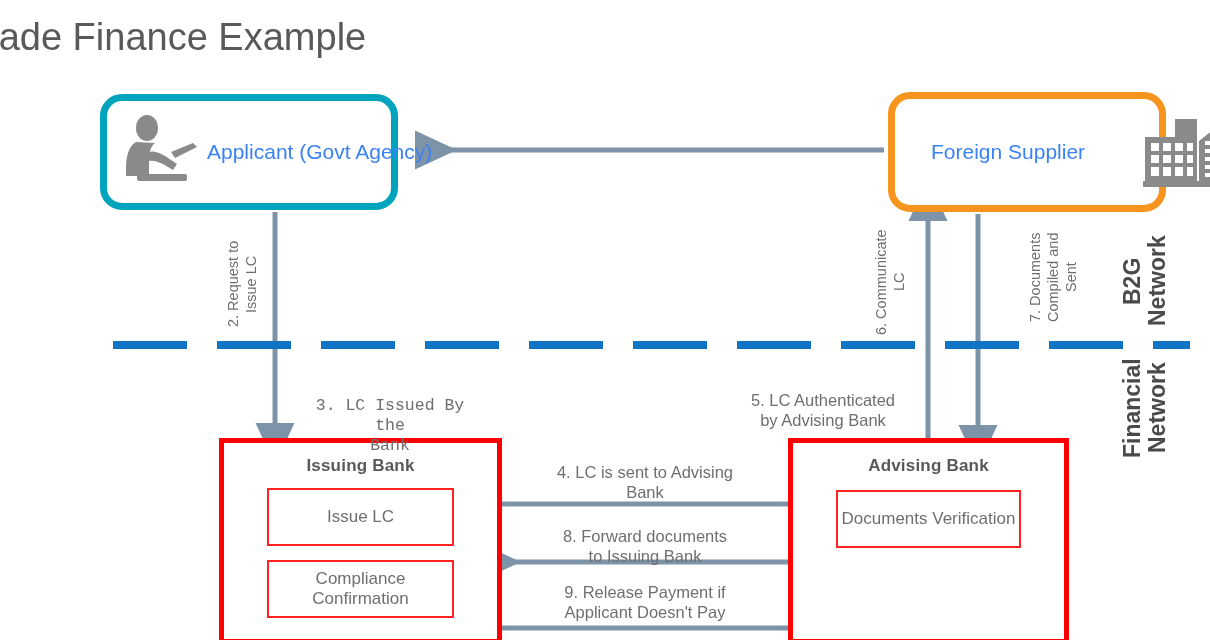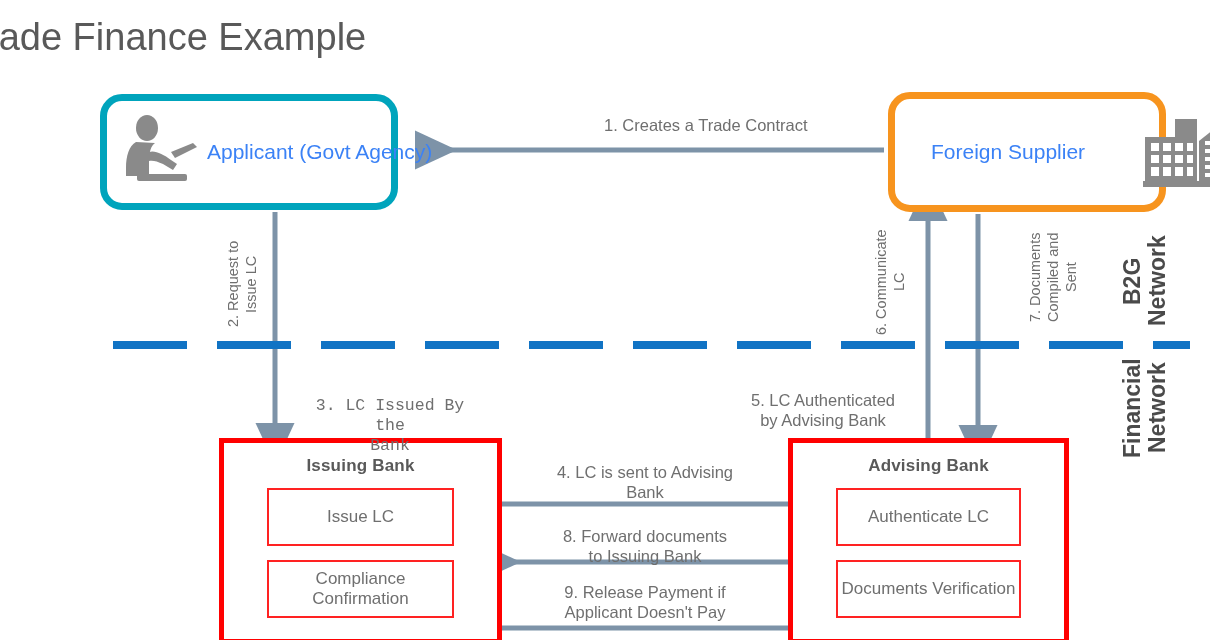--- a/index.html
+++ b/index.html
@@ -274,27 +274,24 @@
 
   <div class="bank-box issuing">
     <div class="bank-title">Issuing Bank</div>
     <div class="bank-sub">Issue LC</div>
     <div class="bank-sub second">Compliance
 Confirmation</div>
   </div>
 
   <div class="bank-box advising">
     <div class="bank-title">Advising Bank</div>
-    <div class="bank-sub">Authenticate
-LC</div>
     <div class="bank-sub second">Documents
 Verification</div>
   </div>
 
-  <div class="flow-label" style="left:604px; top:115px;">1. Creates a Trade Contract</div>
 
   <div class="vert-label" style="left:224px; top:224px; height:120px;">2. Request to
 Issue LC</div>
 
   <div class="flow-label center" style="left:300px; top:396px; width:180px;font-family:Liberation Mono, monospace;">3. LC Issued By the
 Bank</div>
 
   <div class="flow-label center" style="left:527px; top:462px; width:236px;">4. LC is sent to Advising
 Bank</div>
 

